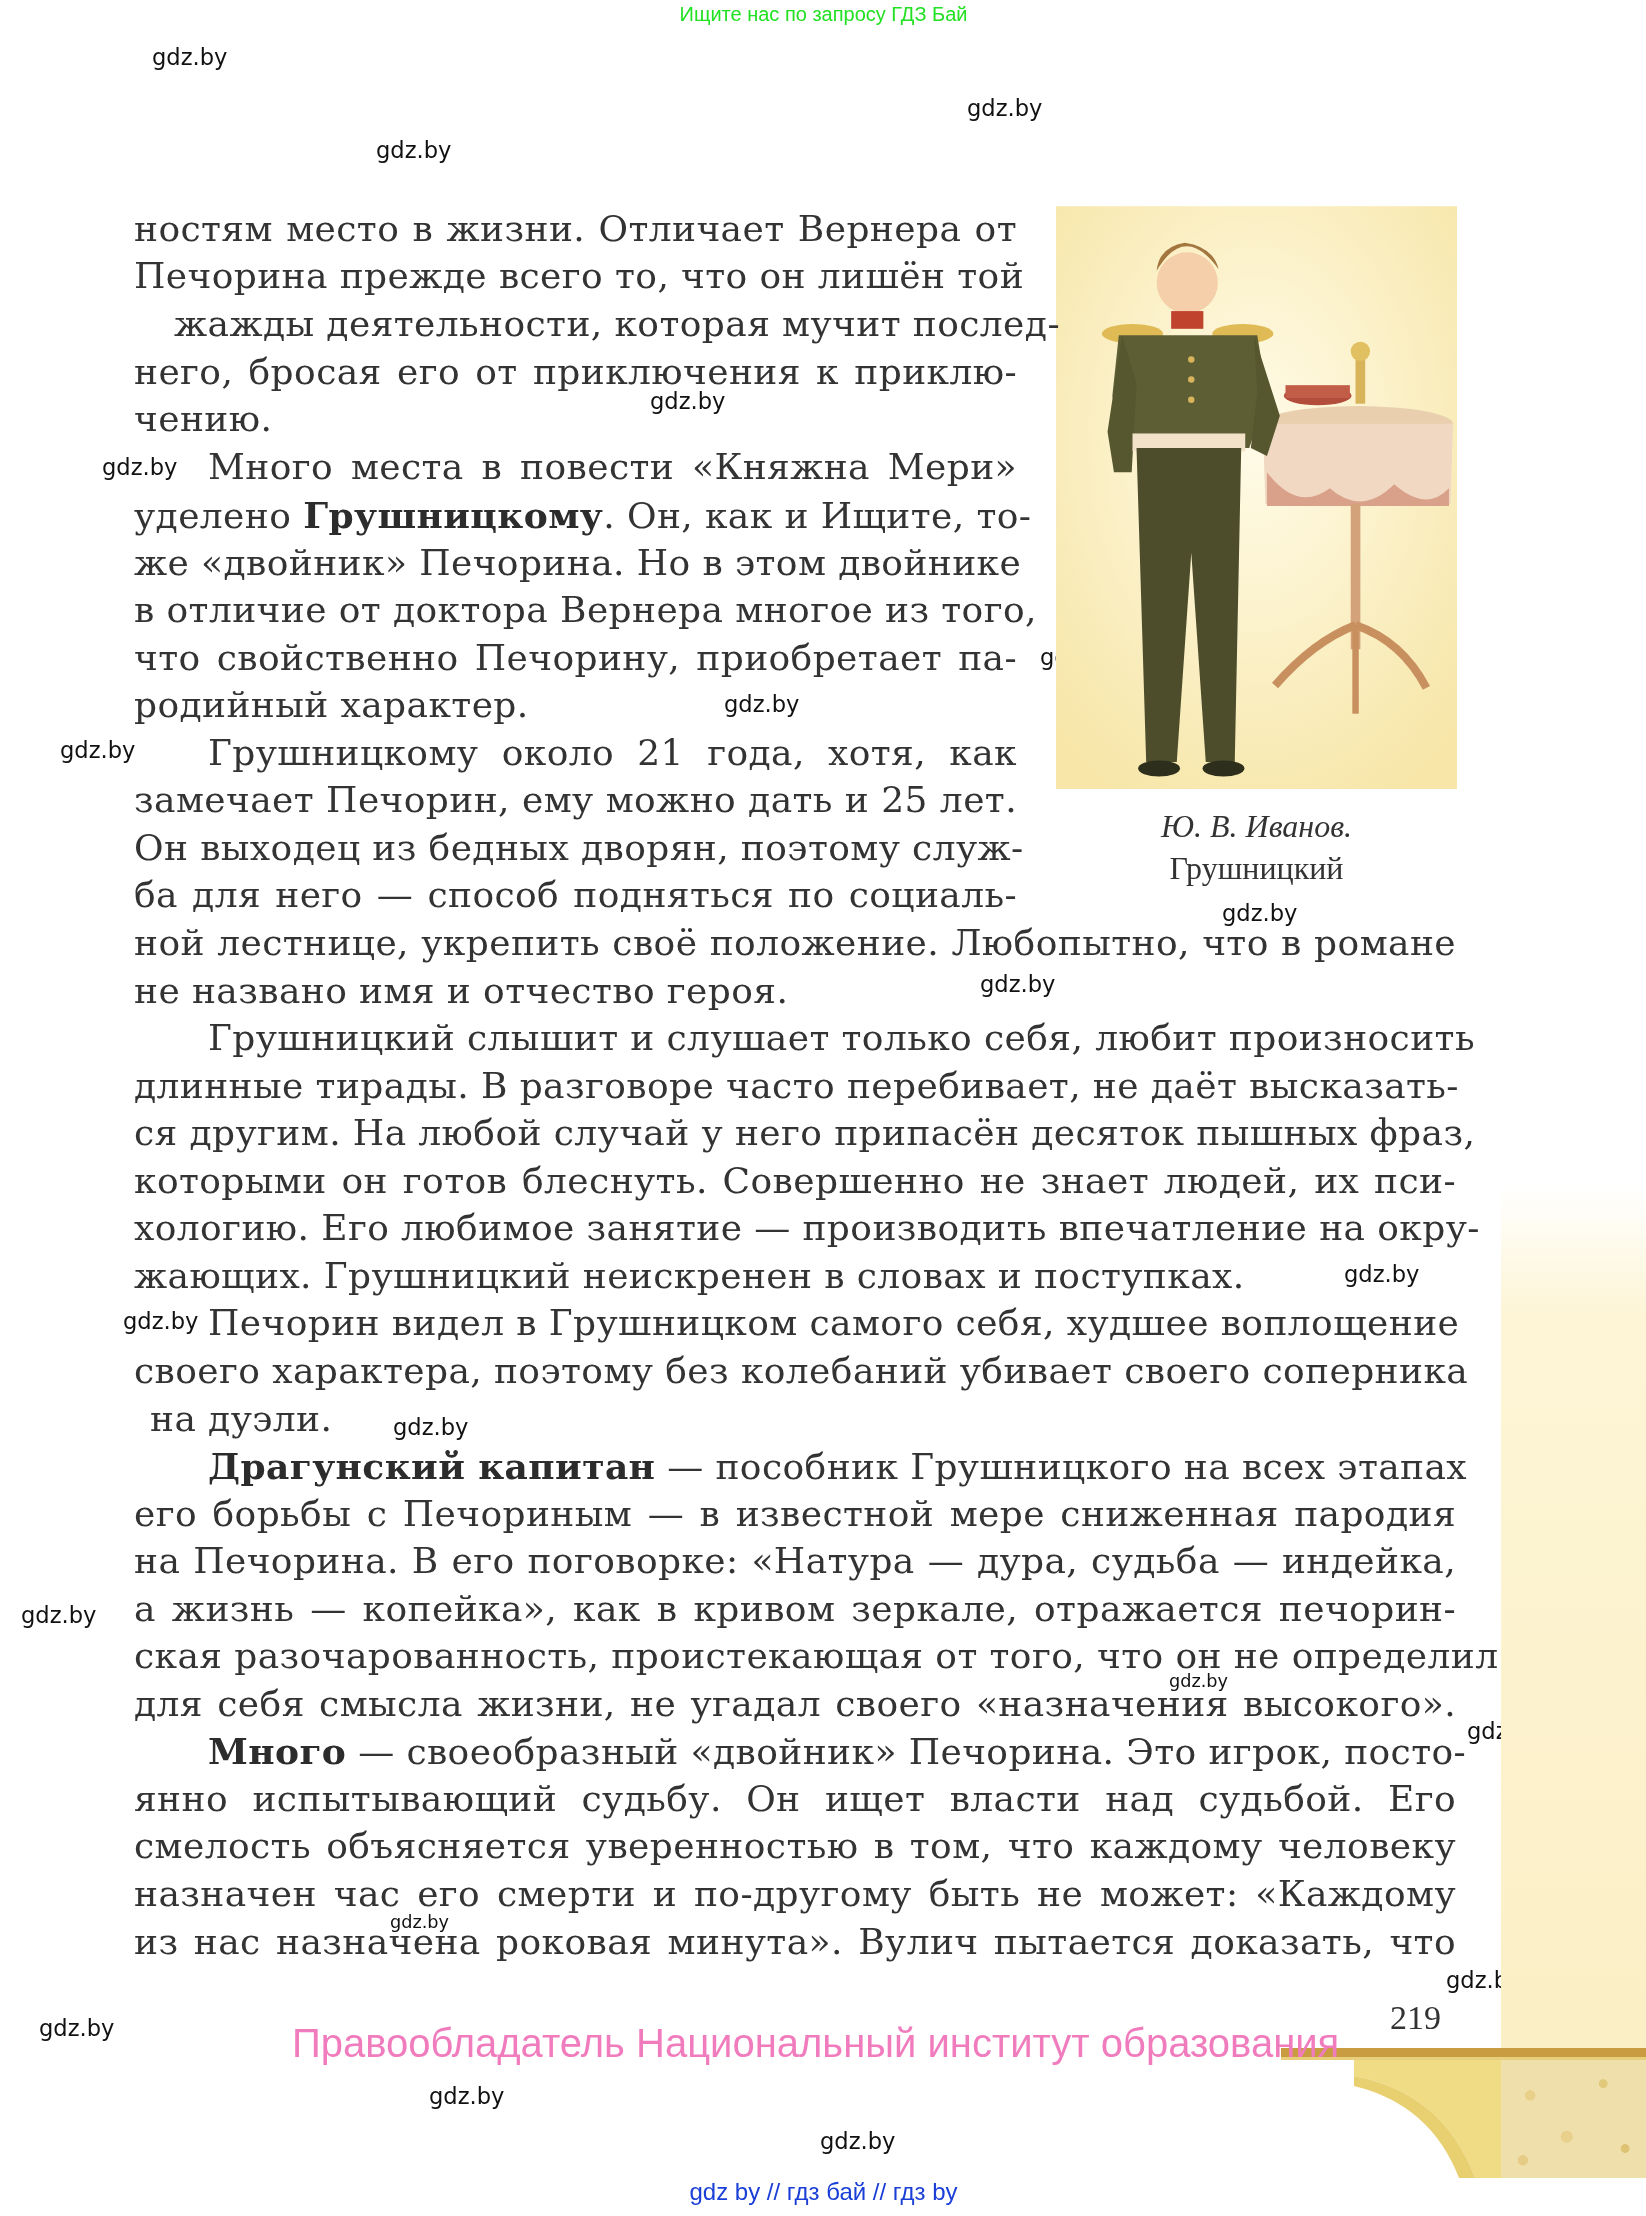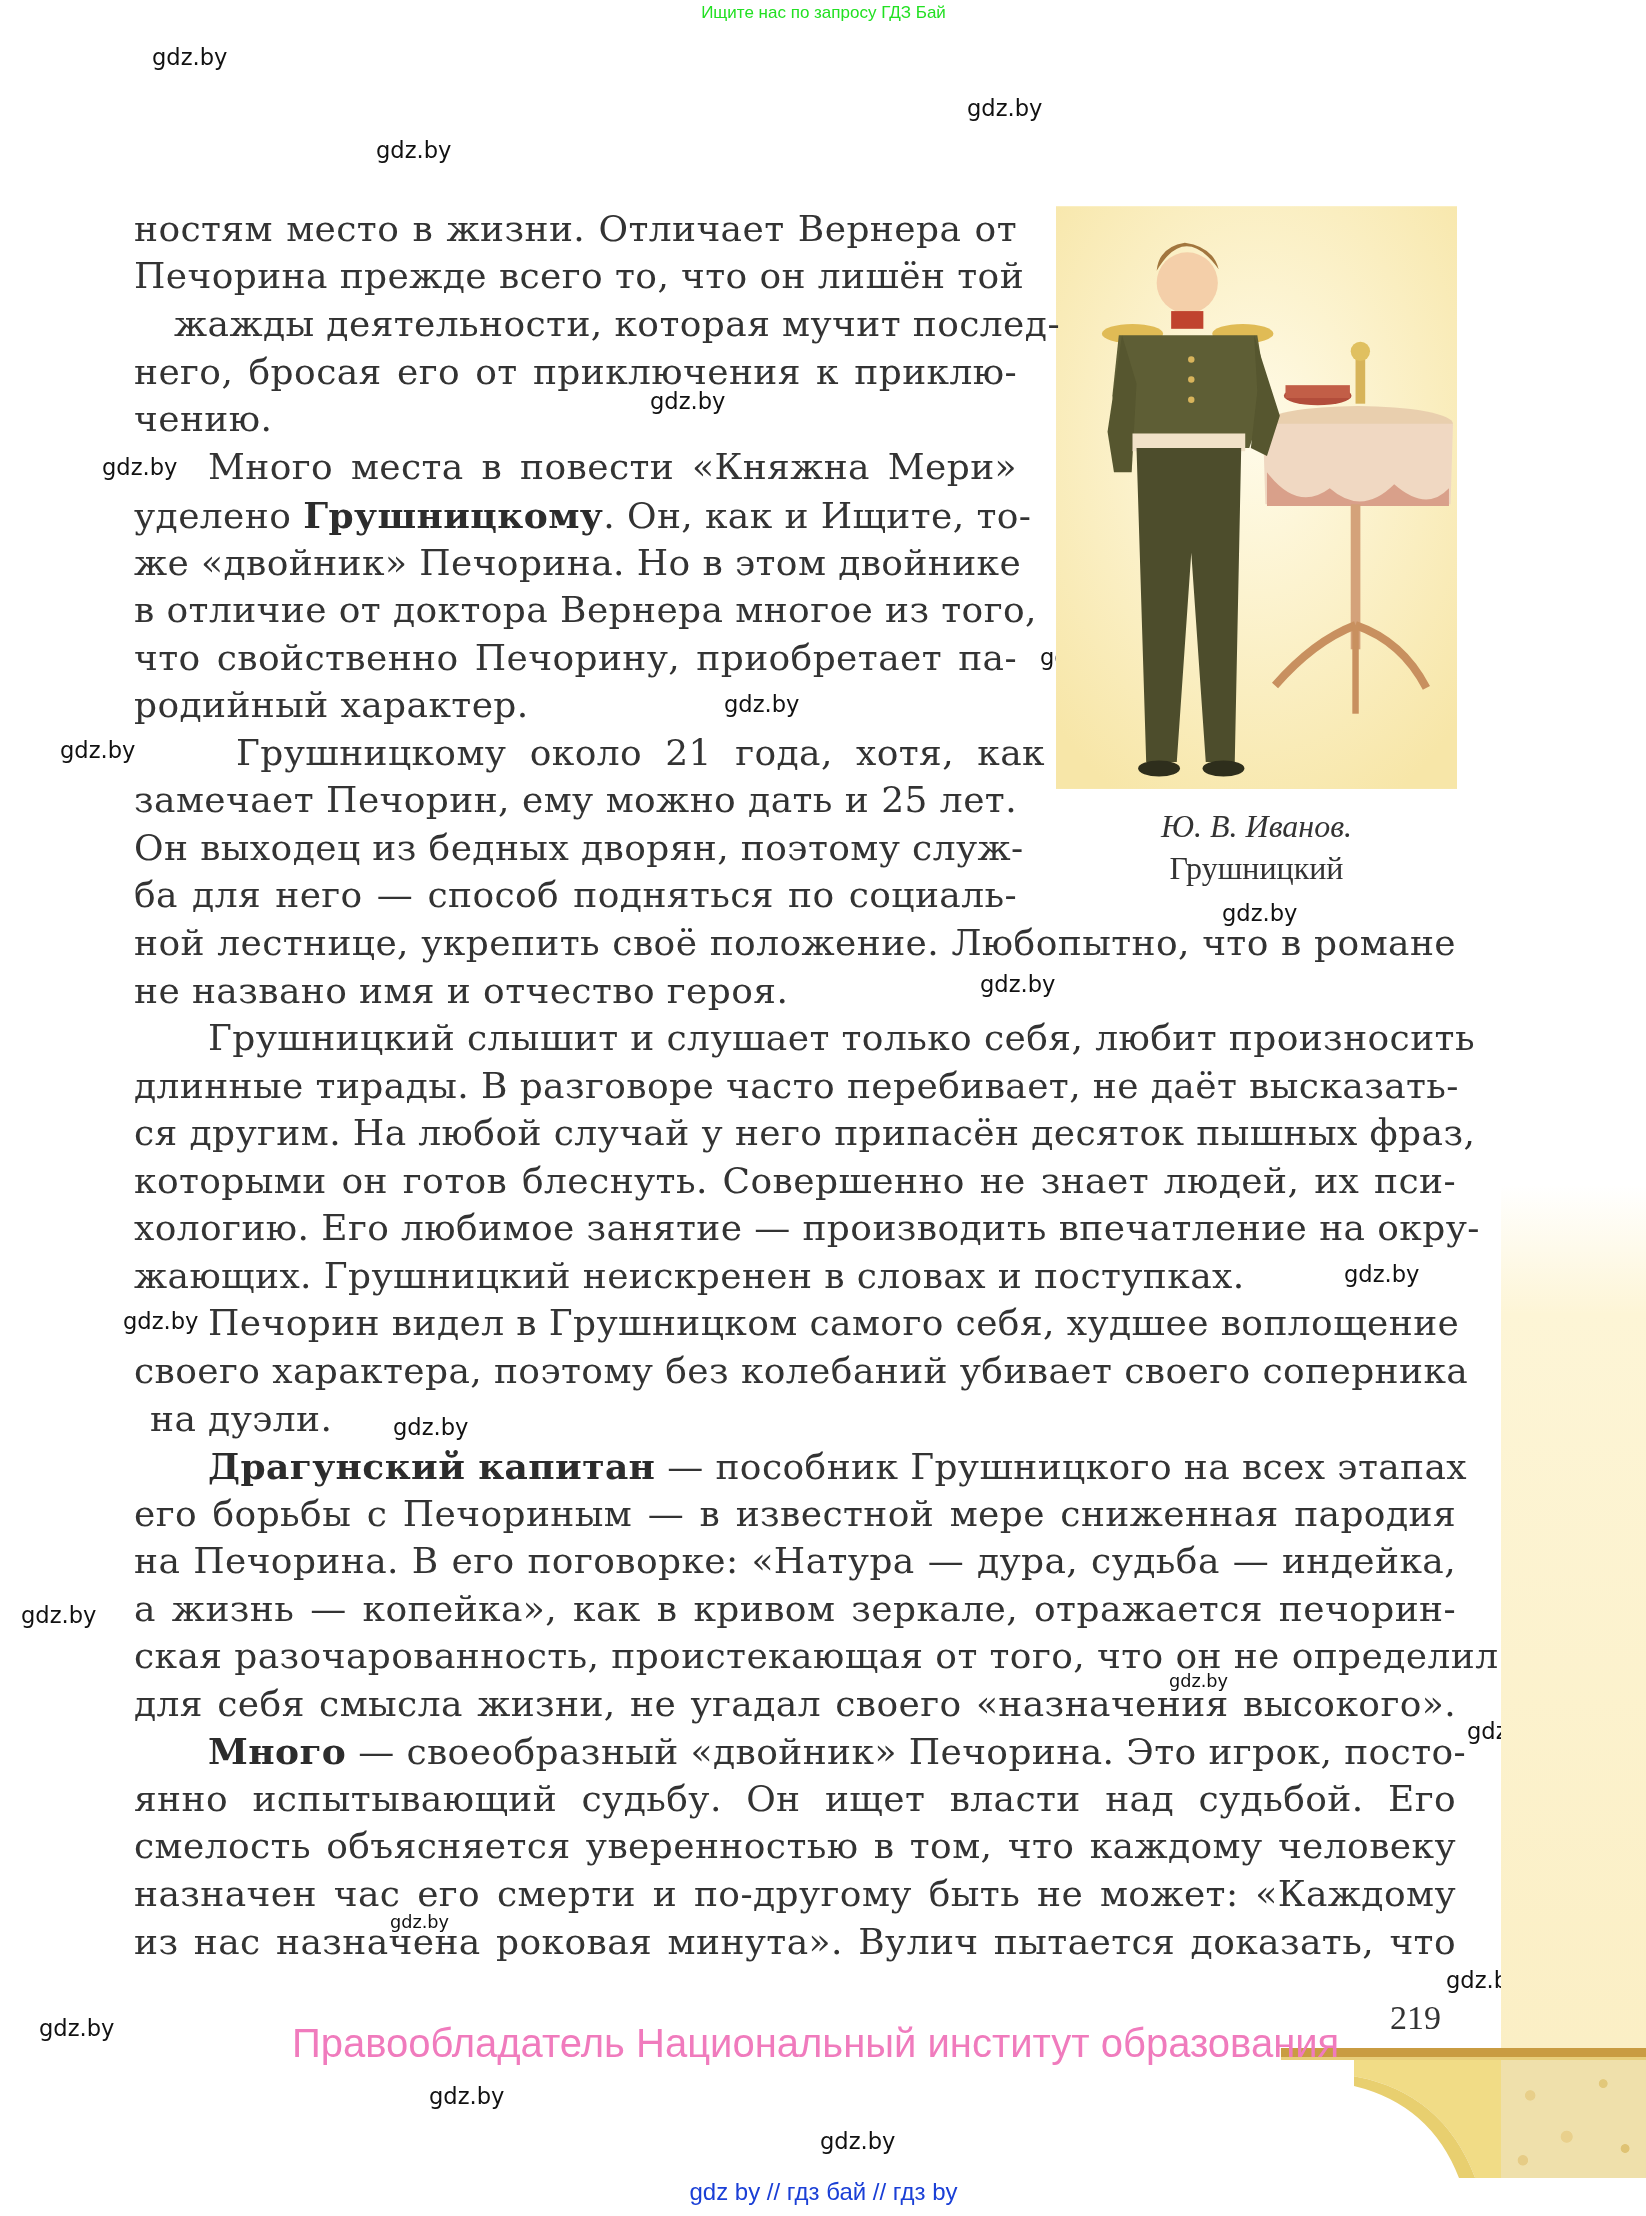--- a/index.html
+++ b/index.html
@@ -1,20 +1,20 @@
 <!DOCTYPE html>
 <html style="font-size:13px"><head>
 <meta charset="utf-8">
 <style>
   html, body { margin:0; padding:0; }
   body { width:1647px; height:2216px; position:relative; background:#ffffff; overflow:hidden;
          font-family:"DejaVu Serif", "Liberation Serif", serif; color:#3a3a3a; }
   .abs { position:absolute;font-family:Liberation Serif, serif; }
   .top-banner { left:0; width:1647px; top:3.2px; text-align:center; color:#22e022;
-                font-family:"Liberation Sans", sans-serif; font-size:17px; }
+                font-family:"Liberation Sans", sans-serif; font-size:20px; }
   .wm { font-family:"DejaVu Sans", "Liberation Sans", sans-serif; font-size:22.6px; color:#111; white-space:nowrap; }
   .wm.small { font-size:17.7px; }
   .line { position:absolute; font-size:36px; line-height:42px; white-space:nowrap;
           text-align:justify; text-align-last:justify; letter-spacing:0.4px; color:#333; }
   .line.last { text-align:left; text-align-last:left; }
   .line b { font-weight:bold; color:#2c2c2c; }
   .illustration { left:1056px; top:206px; width:401px; height:583px; overflow:hidden;
                   background:linear-gradient(180deg,#fdf6d8 0%,#fbefc4 60%,#f8e8b0 100%); }
   .caption { left:1056px; width:401px; text-align:center; font-size:32px; color:#333; }
   .caption.author { top:808px; font-style:italic; }
@@ -116,21 +116,21 @@
     <div class="line" style="left: 134px; top: 255px; width: 883px;">Печорина прежде всего то, что он лишён той</div>
     <div class="line" style="left: 134px; top: 303px; width: 883px; margin-left: 40px;">жажды деятельности, которая мучит послед-</div>
     <div class="line" style="left: 134px; top: 351px; width: 883px;">него, бросая его от приключения к приклю-</div>
     <div class="line last" style="left: 134px; top: 398px; width: 883px;">чению.</div>
     <div class="line" style="left: 208px; top: 446px; width: 809px;">Много места в повести «Княжна Мери»</div>
     <div class="line" style="left: 134px; top: 494px; width: 883px;"><span>уделено </span><b>Грушницкому</b><span>. Он, как и Ищите, то-</span></div>
     <div class="line" style="left: 134px; top: 542px; width: 883px;">же «двойник» Печорина. Но в этом двойнике</div>
     <div class="line" style="left: 134px; top: 589px; width: 883px;">в отличие от доктора Вернера многое из того,</div>
     <div class="line" style="left: 134px; top: 637px; width: 883px;">что свойственно Печорину, приобретает па-</div>
     <div class="line last" style="left: 134px; top: 684px; width: 883px;">родийный характер.</div>
-    <div class="line" style="left: 208px; top: 732px; width: 809px; margin-left: 28px;">Грушницкому около 21 года, хотя, как</div>
+    <div class="line" style="left: 208px; top: 732px; width: 809px;">Грушницкому около 21 года, хотя, как</div>
     <div class="line" style="left: 134px; top: 779px; width: 883px;">замечает Печорин, ему можно дать и 25 лет.</div>
     <div class="line" style="left: 134px; top: 827px; width: 883px;">Он выходец из бедных дворян, поэтому служ-</div>
     <div class="line" style="left: 134px; top: 874px; width: 883px;">ба для него — способ подняться по социаль-</div>
     <div class="line" style="left: 134px; top: 922px; width: 1322px;">ной лестнице, укрепить своё положение. Любопытно, что в романе</div>
     <div class="line last" style="left: 134px; top: 970px; width: 1322px;">не названо имя и отчество героя.</div>
     <div class="line" style="left: 208px; top: 1017px; width: 1248px;">Грушницкий слышит и слушает только себя, любит произносить</div>
     <div class="line" style="left: 134px; top: 1065px; width: 1322px;">длинные тирады. В разговоре часто перебивает, не даёт высказать-</div>
     <div class="line" style="left: 134px; top: 1112px; width: 1322px;">ся другим. На любой случай у него припасён десяток пышных фраз,</div>
     <div class="line" style="left: 134px; top: 1160px; width: 1322px;">которыми он готов блеснуть. Совершенно не знает людей, их пси-</div>
     <div class="line" style="left: 134px; top: 1207px; width: 1322px;">хологию. Его любимое занятие — производить впечатление на окру-</div>

